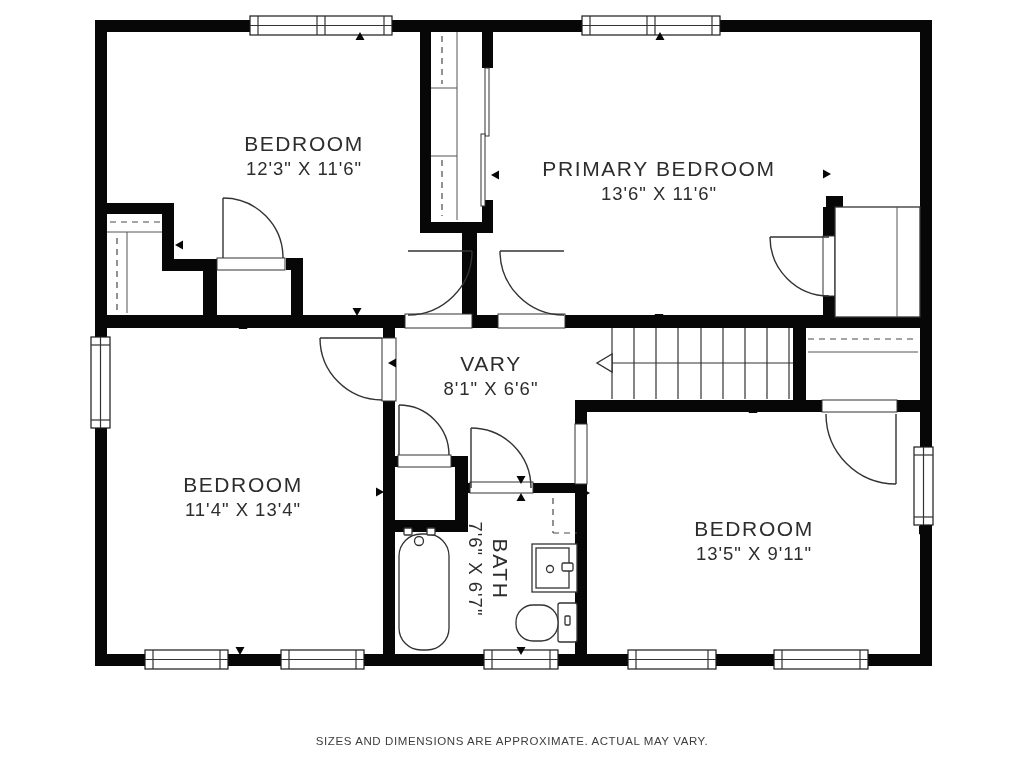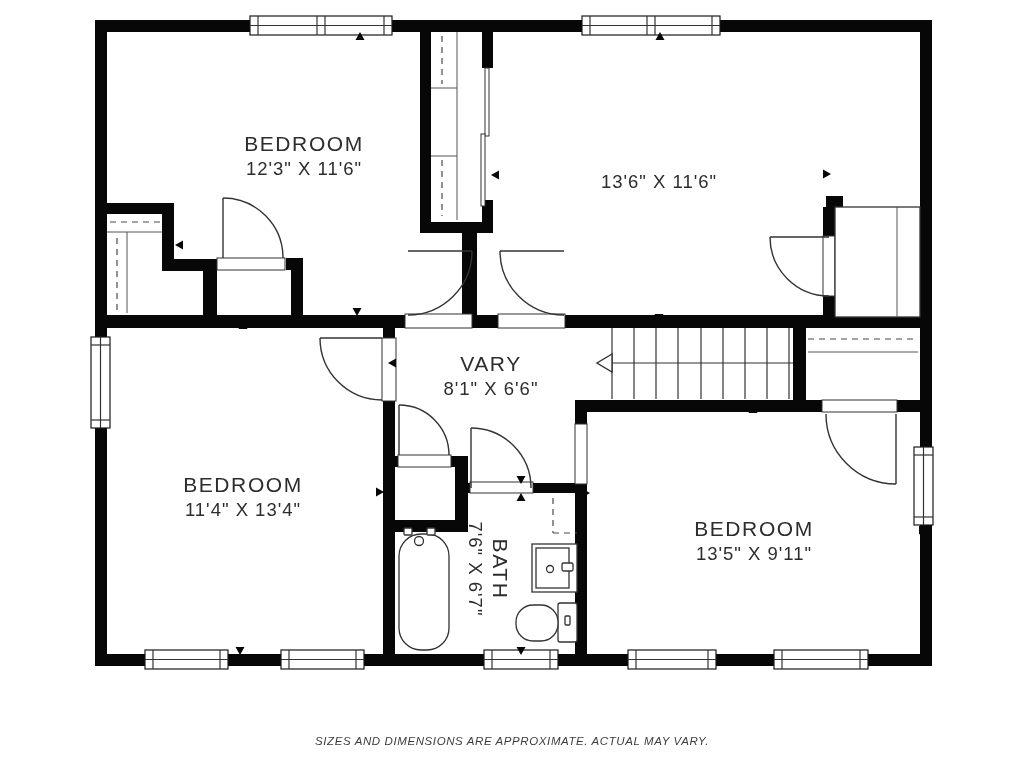--- a/index.html
+++ b/index.html
@@ -4,21 +4,21 @@
 <style>
   html,body{margin:0;padding:0;background:#ffffff;}
   #stage{position:relative;width:1024px;height:768px;background:#ffffff;overflow:hidden;
          font-family:"Liberation Sans",sans-serif;}
   #plan-svg{position:absolute;left:0;top:0;}
   .lbl{position:absolute;transform:translate(-50%,-50%);text-align:center;color:#2d2d2d;white-space:nowrap;}
   .lbl.rot{transform:translate(-50%,-50%) rotate(90deg);}
   .l1{font-size:21px;letter-spacing:1.6px;line-height:25px;}
   .l2{font-size:18.5px;letter-spacing:1px;line-height:25px;}
   #caption{position:absolute;left:512px;top:741px;transform:translate(-50%,-50%);
-           font-size:11.5px;letter-spacing:.6px;color:#3d3d3d;white-space:nowrap;font-style:italic;}
+           font-size:11.5px;letter-spacing:.6px;color:#3d3d3d;white-space:nowrap;}
   .w{fill:#070707;}
   .op{fill:#ffffff;stroke:#333333;stroke-width:1;}
   .ln{stroke:#333333;stroke-width:1.2;fill:none;}
   .thin{stroke:#555555;stroke-width:1;fill:none;}
   .dash{stroke:#4a4a4a;stroke-width:1.2;fill:none;stroke-dasharray:6 5;}
   .door{stroke:#333333;stroke-width:1.4;fill:none;}
   .fix{stroke:#333333;stroke-width:1.3;fill:#ffffff;}
   .mk{fill:#070707;}
   .win{fill:#ffffff;stroke:#1a1a1a;stroke-width:1.2;}
 </style>
@@ -253,20 +253,21 @@
     <path class="mk" d="M384,492 L376,487.5 L376,496.5 Z"></path>
   </g>
 </svg>
 
   <div class="lbl" style="left:304px;top:156px">
     <div class="l1">BEDROOM</div>
     <div class="l2">12'3" X 11'6"</div>
   </div>
 
   <div class="lbl" style="left:659px;top:181px">
+    <div class="l1">PRIMARY BEDROOM</div>
     <div class="l2">13'6" X 11'6"</div>
   </div>
 
   <div class="lbl" style="left:491px;top:376px">
     <div class="l1">VARY</div>
     <div class="l2">8'1" X 6'6"</div>
   </div>
 
   <div class="lbl" style="left:243px;top:497px">
     <div class="l1">BEDROOM</div>

